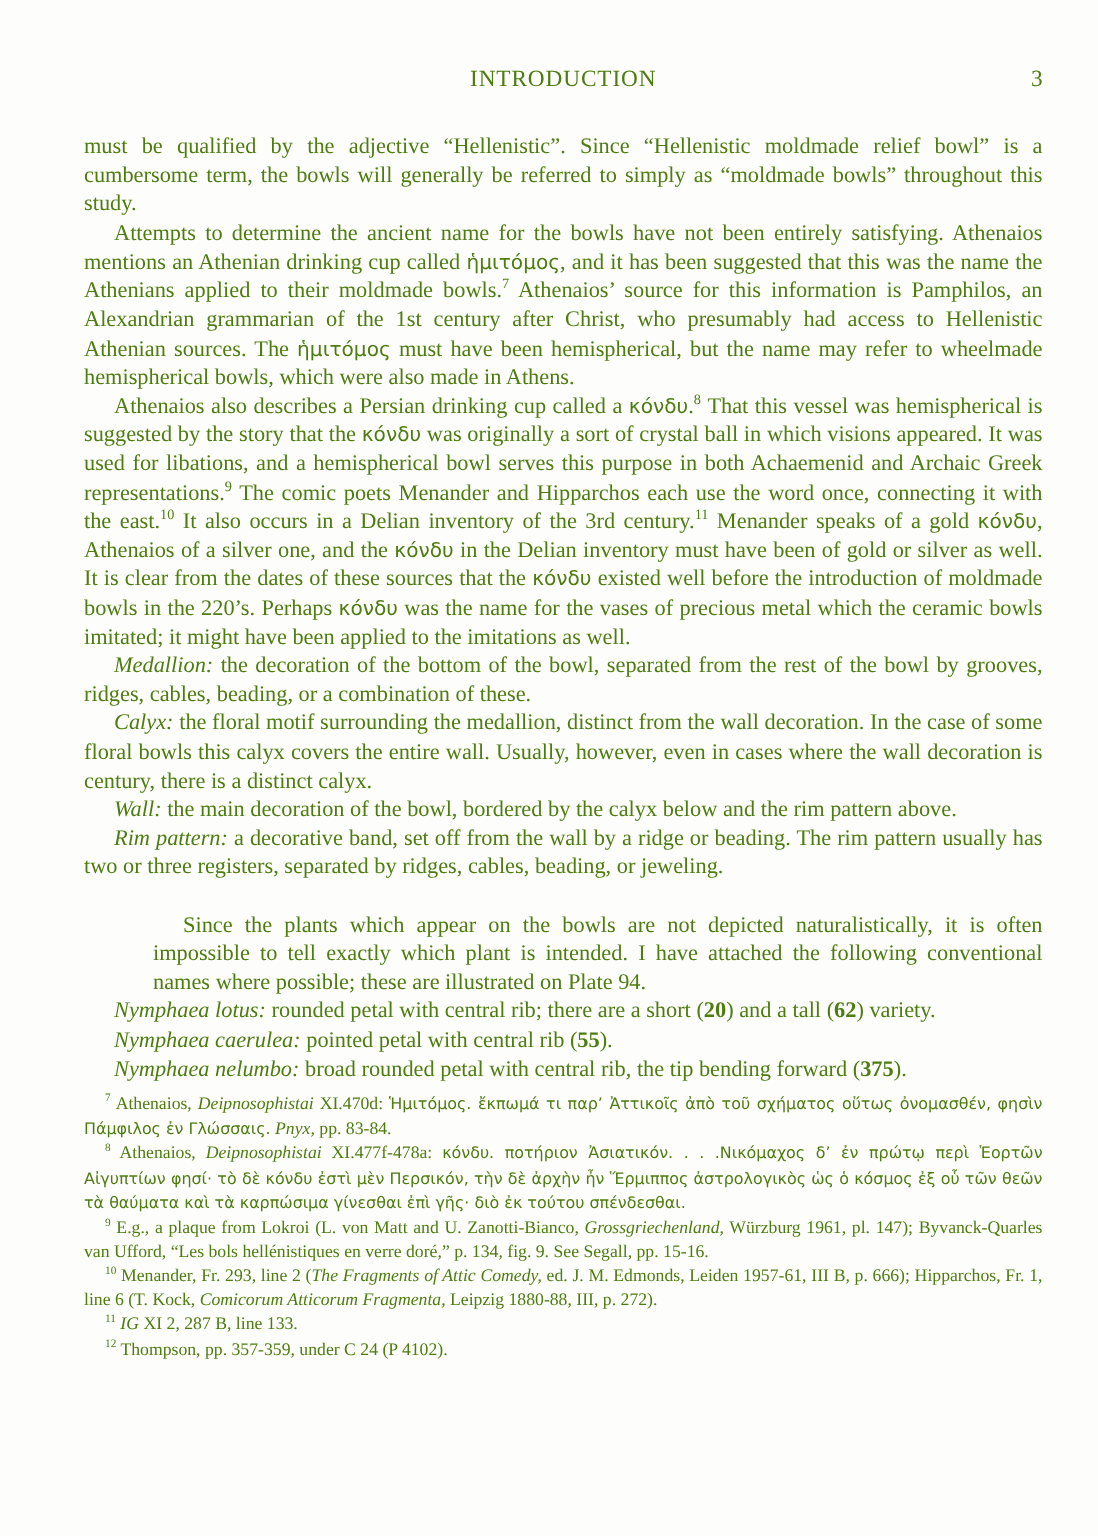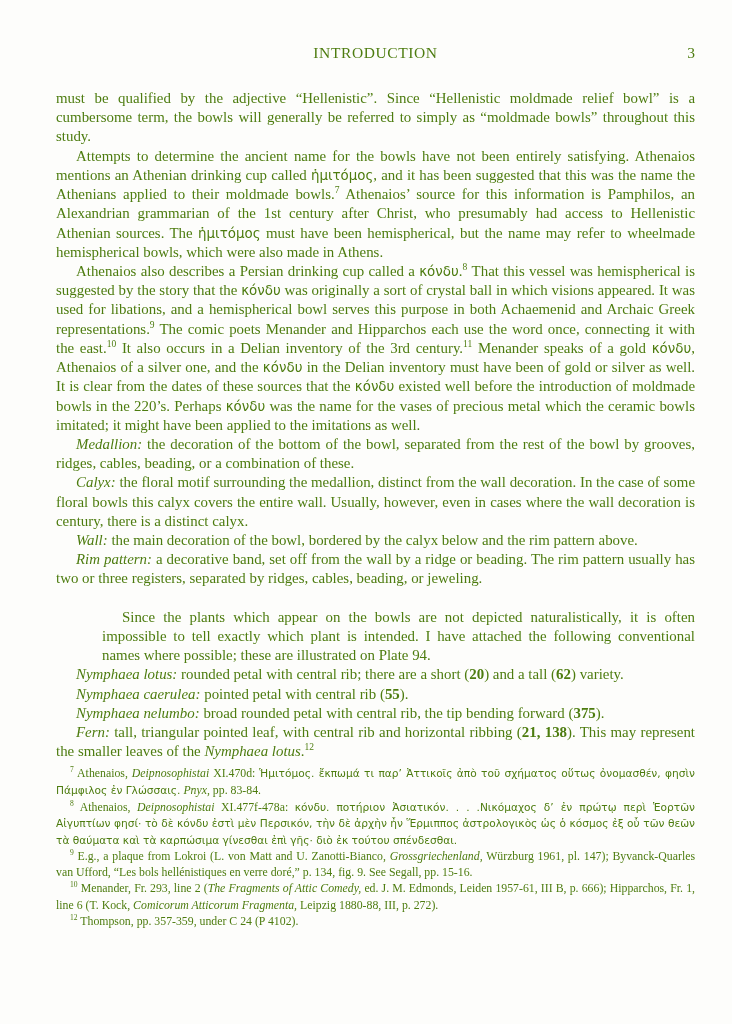--- a/index.html
+++ b/index.html
@@ -72,22 +72,22 @@
       <p class="para indent"><span class="run-n">Attempts to determine the ancient name for the bowls have not been entirely satisfying. Athenaios mentions an Athenian drinking cup called </span><span class="run-g">ἡμιτόμος</span><span class="run-n">, and it has been suggested that this was the name the Athenians applied to their moldmade bowls.</span><sup class="run-sup">7</sup><span class="run-n"> Athenaios’ source for this information is Pamphilos, an Alexandrian grammarian of the 1st century after Christ, who presumably had access to Hellenistic Athenian sources. The </span><span class="run-g">ἡμιτόμος</span><span class="run-n"> must have been hemispherical, but the name may refer to wheelmade hemispherical bowls, which were also made in Athens.</span></p>
       <p class="para indent"><span class="run-n">Athenaios also describes a Persian drinking cup called a </span><span class="run-g">κόνδυ</span><span class="run-n">.</span><sup class="run-sup">8</sup><span class="run-n"> That this vessel was hemispherical is suggested by the story that the </span><span class="run-g">κόνδυ</span><span class="run-n"> was originally a sort of crystal ball in which visions appeared. It was used for libations, and a hemispherical bowl serves this purpose in both Achaemenid and Archaic Greek representations.</span><sup class="run-sup">9</sup><span class="run-n"> The comic poets Menander and Hipparchos each use the word once, connecting it with the east.</span><sup class="run-sup">10</sup><span class="run-n"> It also occurs in a Delian inventory of the 3rd century.</span><sup class="run-sup">11</sup><span class="run-n"> Menander speaks of a gold </span><span class="run-g">κόνδυ</span><span class="run-n">, Athenaios of a silver one, and the </span><span class="run-g">κόνδυ</span><span class="run-n"> in the Delian inventory must have been of gold or silver as well. It is clear from the dates of these sources that the </span><span class="run-g">κόνδυ</span><span class="run-n"> existed well before the introduction of moldmade bowls in the 220’s. Perhaps </span><span class="run-g">κόνδυ</span><span class="run-n"> was the name for the vases of precious metal which the ceramic bowls imitated; it might have been applied to the imitations as well.</span></p>
       <p class="para indent"><span class="run-i">Medallion:</span><span class="run-n"> the decoration of the bottom of the bowl, separated from the rest of the bowl by grooves, ridges, cables, beading, or a combination of these.</span></p>
       <p class="para indent"><span class="run-i">Calyx:</span><span class="run-n"> the floral motif surrounding the medallion, distinct from the wall decoration. In the case of some floral bowls this calyx covers the entire wall. Usually, however, even in cases where the wall decoration is century, there is a distinct calyx.</span></p>
       <p class="para indent"><span class="run-i">Wall:</span><span class="run-n"> the main decoration of the bowl, bordered by the calyx below and the rim pattern above.</span></p>
       <p class="para indent"><span class="run-i">Rim pattern:</span><span class="run-n"> a decorative band, set off from the wall by a ridge or beading. The rim pattern usually has two or three registers, separated by ridges, cables, beading, or jeweling.</span></p>
       <p class="para indent space-before"><span class="run-n">Since the plants which appear on the bowls are not depicted naturalistically, it is often impossible to tell exactly which plant is intended. I have attached the following conventional names where possible; these are illustrated on Plate 94.</span></p>
       <p class="para indent"><span class="run-i">Nymphaea lotus:</span><span class="run-n"> rounded petal with central rib; there are a short (</span><span class="run-b">20</span><span class="run-n">) and a tall (</span><span class="run-b">62</span><span class="run-n">) variety.</span></p>
       <p class="para indent"><span class="run-i">Nymphaea caerulea:</span><span class="run-n"> pointed petal with central rib (</span><span class="run-b">55</span><span class="run-n">).</span></p>
       <p class="para indent"><span class="run-i">Nymphaea nelumbo:</span><span class="run-n"> broad rounded petal with central rib, the tip bending forward (</span><span class="run-b">375</span><span class="run-n">).</span></p>
-      <p class="para indent"><span class="run-i">Fern:</span><span class="run-n"> tall, triangular pointed leaf, with central rib and horizontal ribbing (</span><span class="run-b">21, 138</span><span class="run-n">). This may represent the smaller leaves of the </span><span class="run-i">Nymphaea lotus</span><span class="run-n">.</span><sup class="run-sup">12</sup></p>
     </main>
   <section class="footnotes">
       <p class="footnote"><sup class="run-sup">7</sup><span class="run-n"> Athenaios, </span><span class="run-i">Deipnosophistai</span><span class="run-n"> XI.470d: </span><span class="run-g">Ἡμιτόμος. ἔκπωμά τι παρ’ Ἀττικοῖς ἀπὸ τοῦ σχήματος οὕτως ὀνομασθέν, φησὶν Πάμφιλος ἐν Γλώσσαις.</span><span class="run-n"> </span><span class="run-i">Pnyx,</span><span class="run-n"> pp. 83-84.</span></p>
       <p class="footnote"><sup class="run-sup">8</sup><span class="run-n"> Athenaios, </span><span class="run-i">Deipnosophistai</span><span class="run-n"> XI.477f-478a: </span><span class="run-g">κόνδυ. ποτήριον Ἀσιατικόν. . . .Νικόμαχος δ’ ἐν πρώτῳ περὶ Ἑορτῶν Αἰγυπτίων φησί· τὸ δὲ κόνδυ ἐστὶ μὲν Περσικόν, τὴν δὲ ἀρχὴν ἦν Ἕρμιππος ἀστρολογικὸς ὡς ὁ κόσμος ἐξ οὗ τῶν θεῶν τὰ θαύματα καὶ τὰ καρπώσιμα γίνεσθαι ἐπὶ γῆς· διὸ ἐκ τούτου σπένδεσθαι.</span></p>
       <p class="footnote"><sup class="run-sup">9</sup><span class="run-n"> E.g., a plaque from Lokroi (L. von Matt and U. Zanotti-Bianco, </span><span class="run-i">Grossgriechenland,</span><span class="run-n"> Würzburg 1961, pl. 147); Byvanck-Quarles van Ufford, “Les bols hellénistiques en verre doré,” p. 134, fig. 9. See Segall, pp. 15-16.</span></p>
       <p class="footnote"><sup class="run-sup">10</sup><span class="run-n"> Menander, Fr. 293, line 2 (</span><span class="run-i">The Fragments of Attic Comedy,</span><span class="run-n"> ed. J. M. Edmonds, Leiden 1957-61, III B, p. 666); Hipparchos, Fr. 1, line 6 (T. Kock, </span><span class="run-i">Comicorum Atticorum Fragmenta,</span><span class="run-n"> Leipzig 1880-88, III, p. 272).</span></p>
+      <p class="footnote"><sup class="run-sup">11</sup><span class="run-n"> </span><span class="run-i">IG</span><span class="run-n"> XI 2, 287 B, line 133.</span></p>
       <p class="footnote"><sup class="run-sup">12</sup><span class="run-n"> Thompson, pp. 357-359, under C 24 (P 4102).</span></p>
     </section>
 </div>
 
 </body></html>

